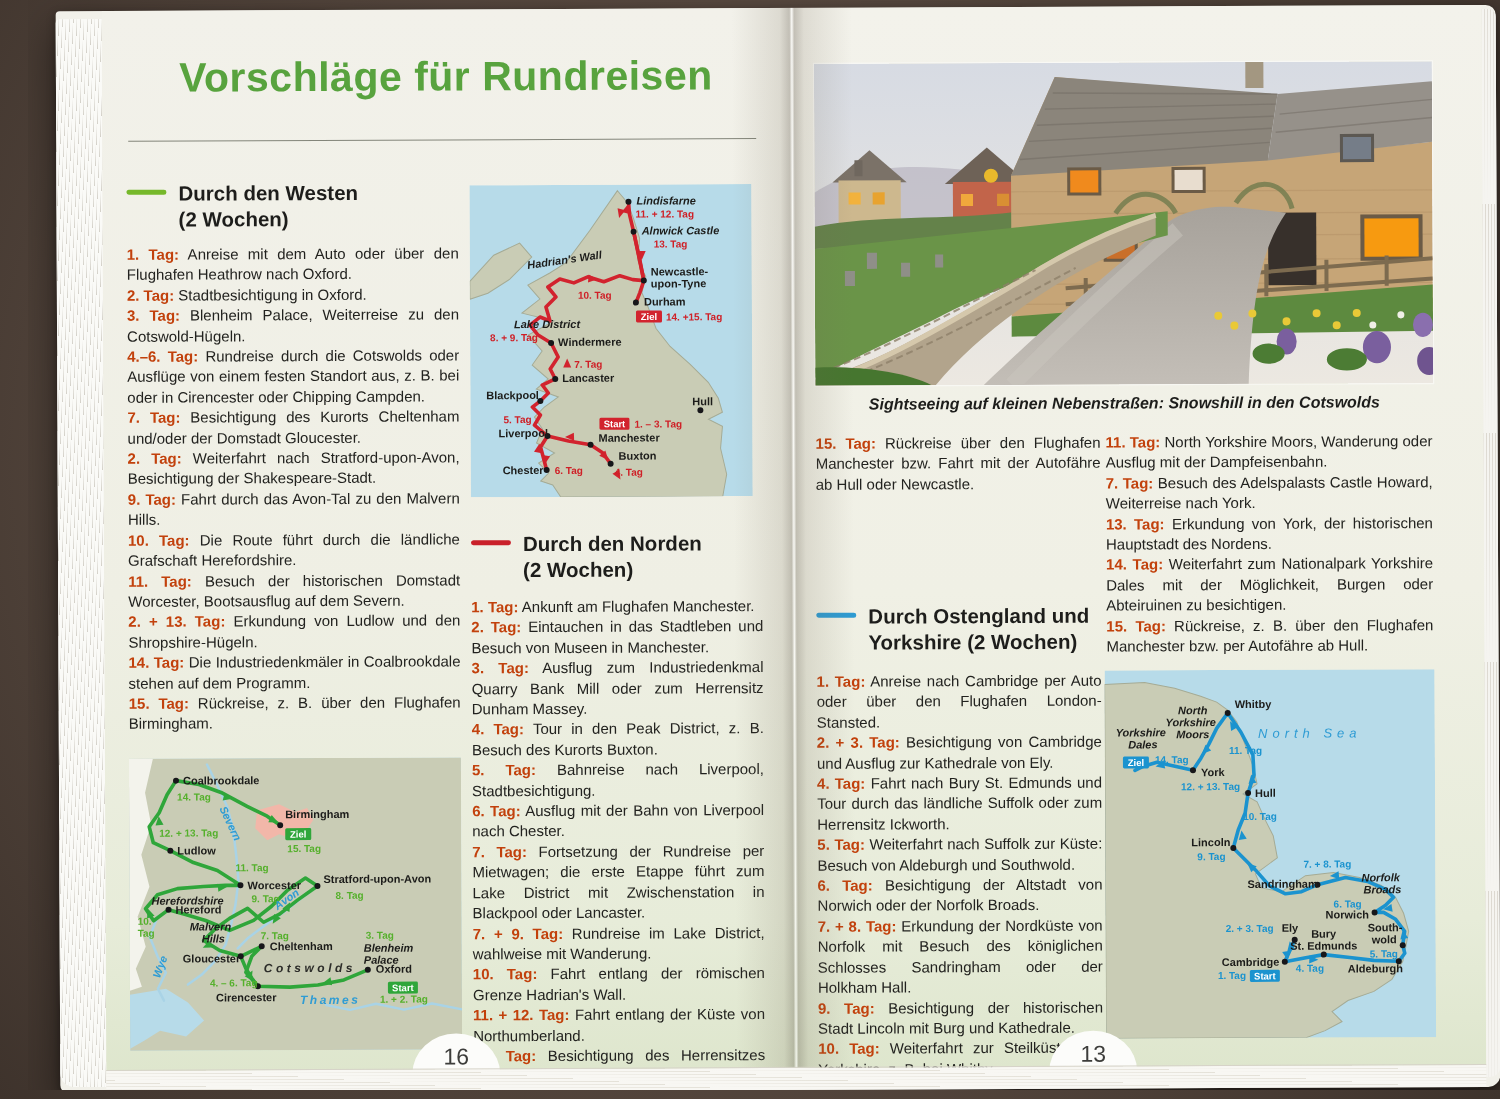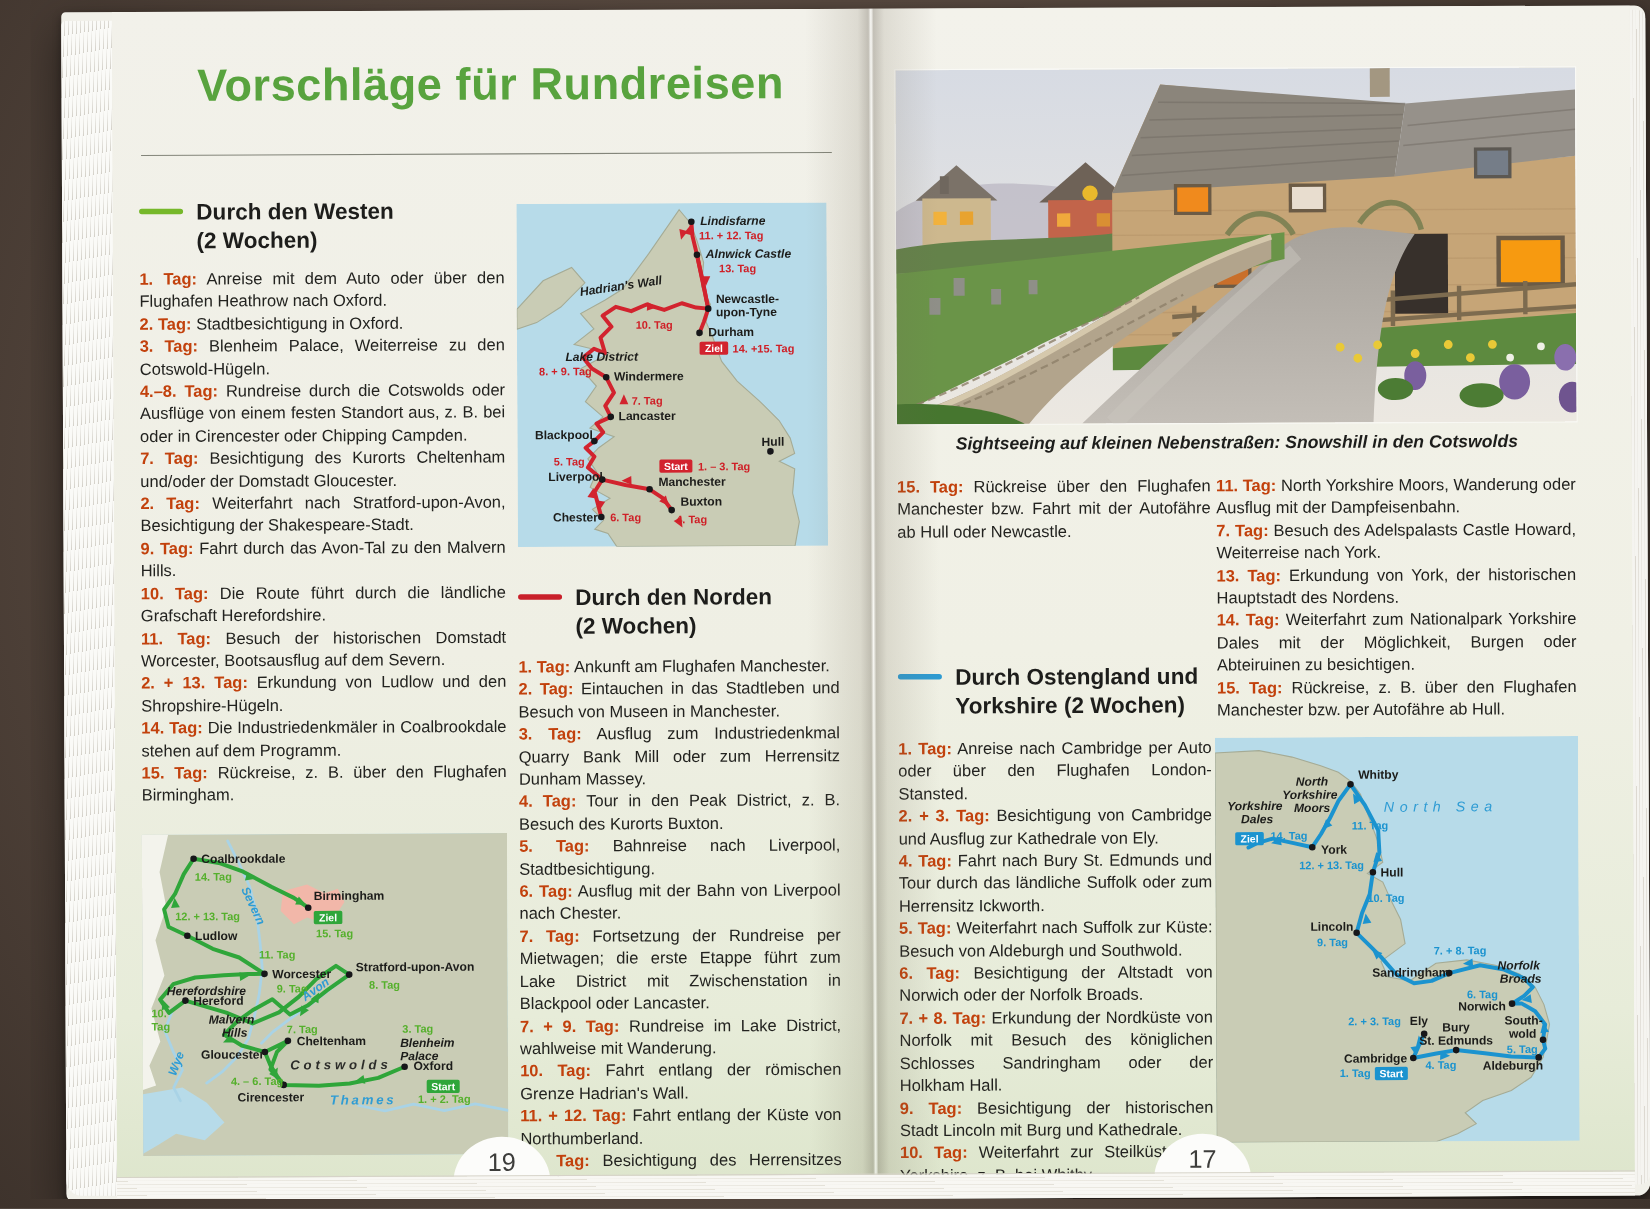--- a/index.html
+++ b/index.html
@@ -90,21 +90,21 @@
 
     <div class="sec-h" style="left:70px;top:170px;width:332px;">
       <span class="dash" style="background: rgb(118, 184, 42);"></span>
       <span class="txt">Durch den Westen</span>
       <span class="txt">(2 Wochen)</span>
     </div>
     <div class="days" style="left:70px;top:234px;width:332px;">
         <p><b>1. Tag:</b> Anreise mit dem Auto oder über den Flughafen Heathrow nach Oxford.</p>
         <p><b>2. Tag:</b> Stadtbesichtigung in Oxford.</p>
         <p><b>3. Tag:</b> Blenheim Palace, Weiterreise zu den Cotswold-Hügeln.</p>
-        <p><b>4.–8. Tag:</b> Rundreise durch die Cotswolds oder Ausflüge von einem festen Standort aus, z. B. bei oder in Cirencester oder Chipping Campden.</p>
+        <p><b>4.–6. Tag:</b> Rundreise durch die Cotswolds oder Ausflüge von einem festen Standort aus, z. B. bei oder in Cirencester oder Chipping Campden.</p>
         <p><b>7. Tag:</b> Besichtigung des Kurorts Cheltenham und/oder der Domstadt Gloucester.</p>
         <p><b>2. Tag:</b> Weiterfahrt nach Stratford-upon-Avon, Besichtigung der Shakespeare-Stadt.</p>
         <p><b>9. Tag:</b> Fahrt durch das Avon-Tal zu den Malvern Hills.</p>
         <p><b>10. Tag:</b> Die Route führt durch die ländliche Grafschaft Herefordshire.</p>
         <p><b>11. Tag:</b> Besuch der historischen Domstadt Worcester, Bootsausflug auf dem Severn.</p>
         <p><b>2. + 13. Tag:</b> Erkundung von Ludlow und den Shropshire-Hügeln.</p>
         <p><b>14. Tag:</b> Die Industriedenkmäler in Coalbrookdale stehen auf dem Programm.</p>
         <p><b>15. Tag:</b> Rückreise, z. B. über den Flughafen Birmingham.</p>
       </div>
     <div class="map" style="left:70px;top:748px;width:332px;height:292px;"><svg viewBox="0 0 332 292" width="100%" height="100%">
@@ -251,21 +251,21 @@
         <p><b>6. Tag:</b> Ausflug mit der Bahn von Liverpool nach Chester.</p>
         <p><b>7. Tag:</b> Fortsetzung der Rundreise per Mietwagen; die erste Etappe führt zum Lake District mit Zwischenstation in Blackpool oder Lancaster.</p>
         <p><b>7. + 9. Tag:</b> Rundreise im Lake District, wahlweise mit Wanderung.</p>
         <p><b>10. Tag:</b> Fahrt entlang der römischen Grenze Hadrian's Wall.</p>
         <p><b>11. + 12. Tag:</b> Fahrt entlang der Küste von Northumberland.</p>
         <p><b>13. Tag:</b> Besichtigung des Herrensitzes Alnwick Castle.</p>
         <p><b>14. Tag:</b> Weiterfahrt zur Großstadt Newcastle-upon-Tyne oder zur Domstadt Durham.</p>
       </div>
 
     <div class="pagetab" style="left:352px;">
-      <span>19</span>
+      <span>16</span>
     </div>
 
     <div class="photo" style="left:758px;top:56px;width:618px;height:322px;">
       <svg viewBox="0 0 616 320" width="618" height="322" preserveAspectRatio="none">
         <defs>
           <linearGradient id="sky" x1="0" y1="0" x2="0" y2="1">
             <stop offset="0" stop-color="#d7dbe3"></stop>
               <stop offset="1" stop-color="#ece8e1"></stop>
           </linearGradient>
           <linearGradient id="roadg" x1="0" y1="0" x2="0" y2="1">
@@ -446,19 +446,19 @@
           <text x="262" y="262" class="m-city" text-anchor="start">South-</text>
           <text x="266" y="274" class="m-city" text-anchor="start">wold</text>
           <text x="264" y="288" class="m-day" text-anchor="start" fill="#1b93cf">5. Tag</text>
           <text x="116" y="296" class="m-city" text-anchor="start">Cambridge</text>
           <text x="112" y="309" class="m-day" text-anchor="start" fill="#1b93cf">1. Tag</text>
           <text x="190" y="302" class="m-day" text-anchor="start" fill="#1b93cf">4. Tag</text>
           <text x="242" y="303" class="m-city" text-anchor="start">Aldeburgh</text>
         </svg></div>
 
     <div class="pagetab" style="left:989px;">
-      <span>17</span>
+      <span>13</span>
     </div>
 
     <div class="spine"></div>
     <div class="fore-edge"></div>
   </div>
 </div>
 
 </body></html>

